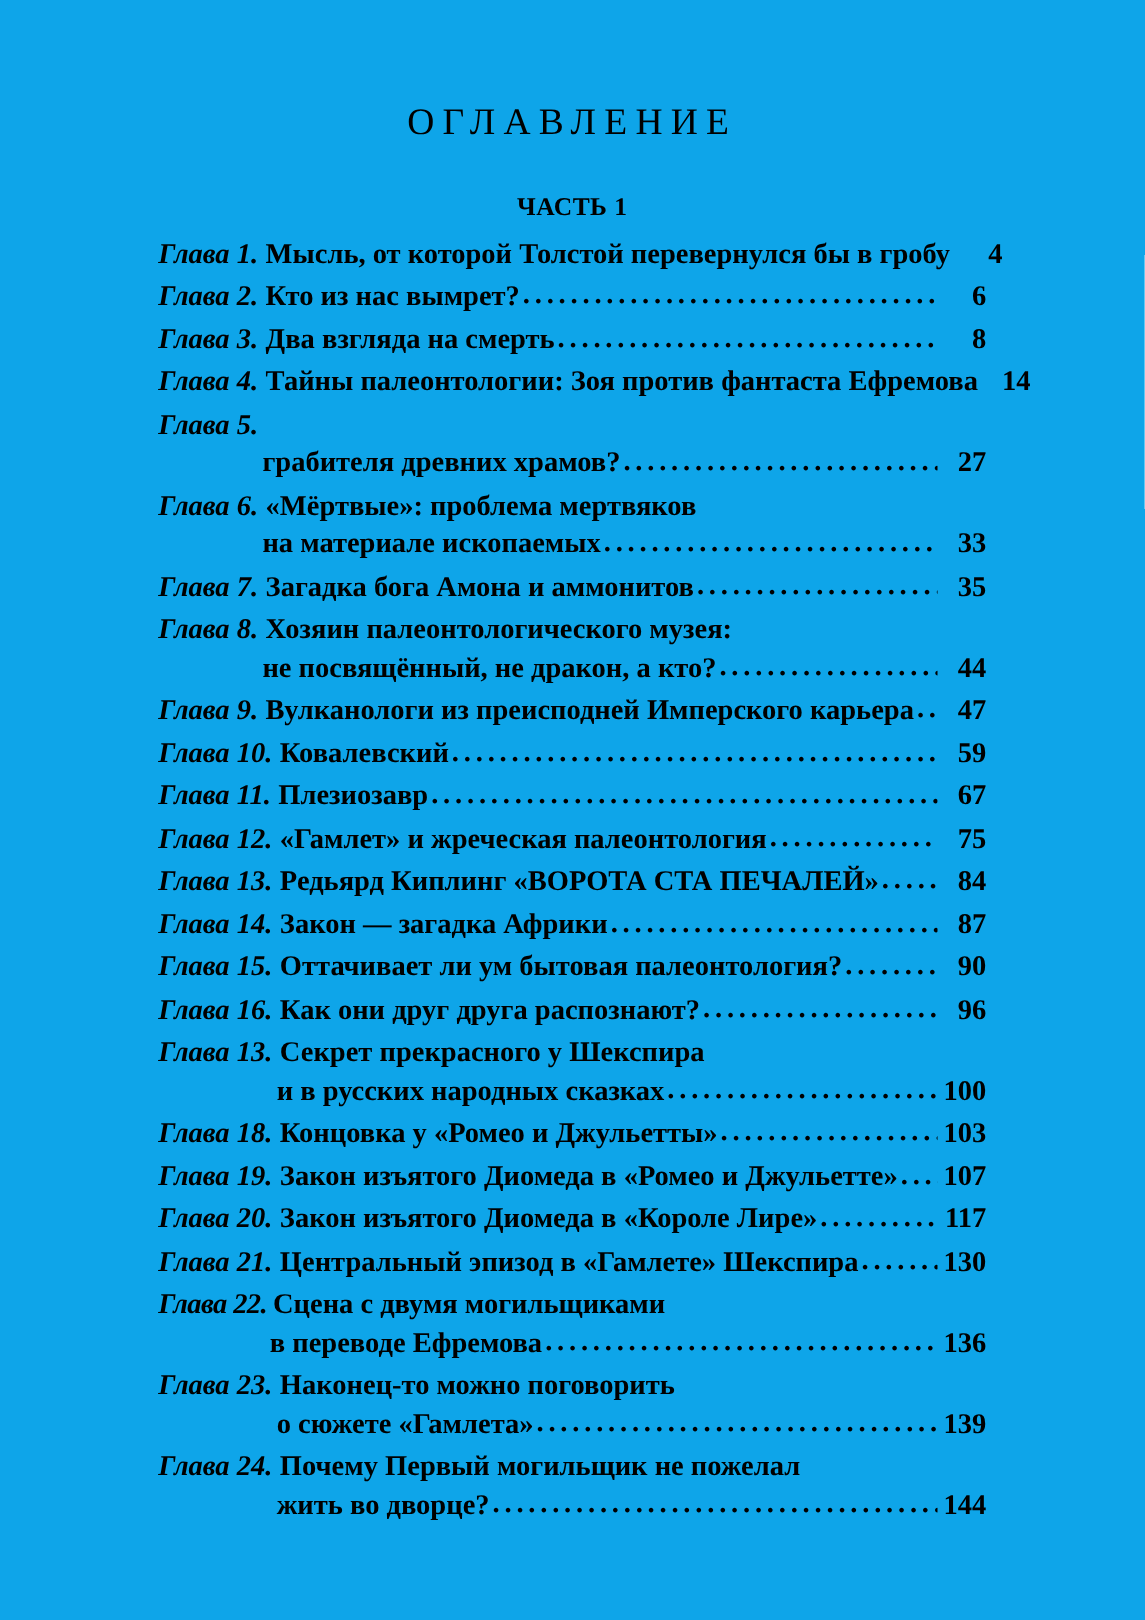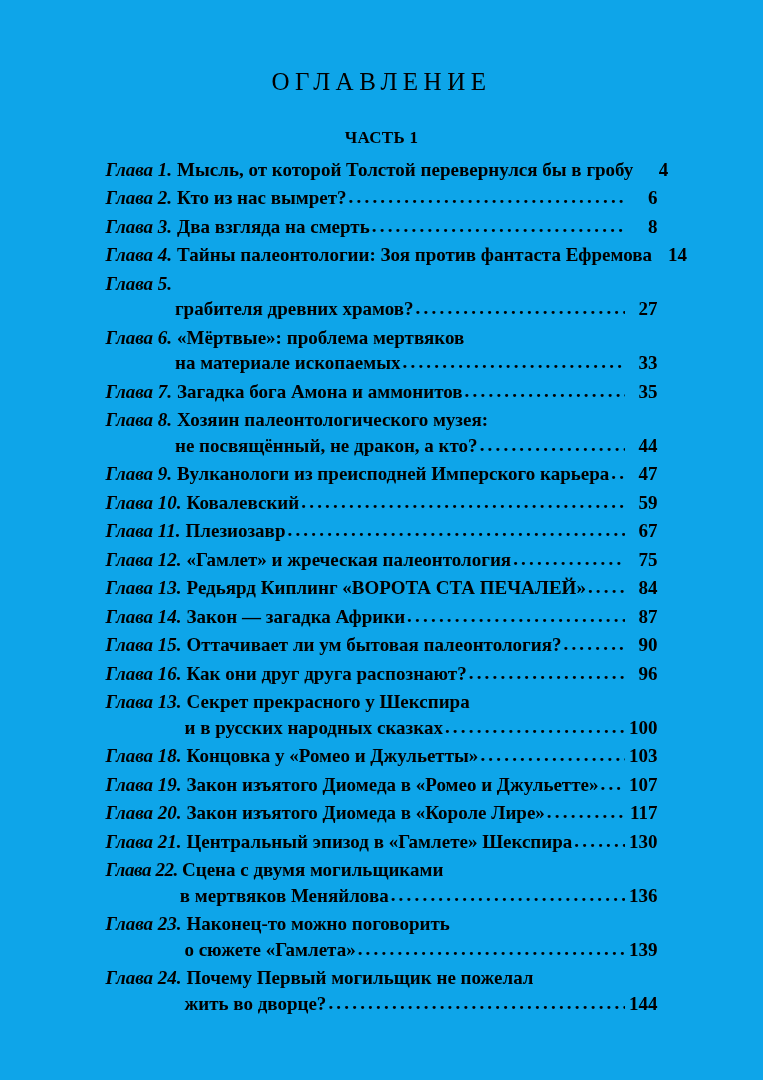--- a/index.html
+++ b/index.html
@@ -309,21 +309,21 @@
             <span class="pageno">130</span>
           </div>
         </div>
         <div class="entry">
           <div class="line">
             <span class="chap-label tight">Глава 22.</span>
             <span class="title-text">Сцена с двумя могильщиками</span>
           </div>
           <div class="cont">
             <span class="indent" style="width: 74.3438px;"></span>
-            <span class="title-text">в мертвяков Меняйлова</span>
+            <span class="title-text">в переводе Ефремова</span>
             <span class="leader"></span>
             <span class="pageno">136</span>
           </div>
         </div>
         <div class="entry">
           <div class="line">
             <span class="chap-label">Глава 23.</span>
             <span class="title-text">Наконец-то можно поговорить</span>
           </div>
           <div class="cont">

